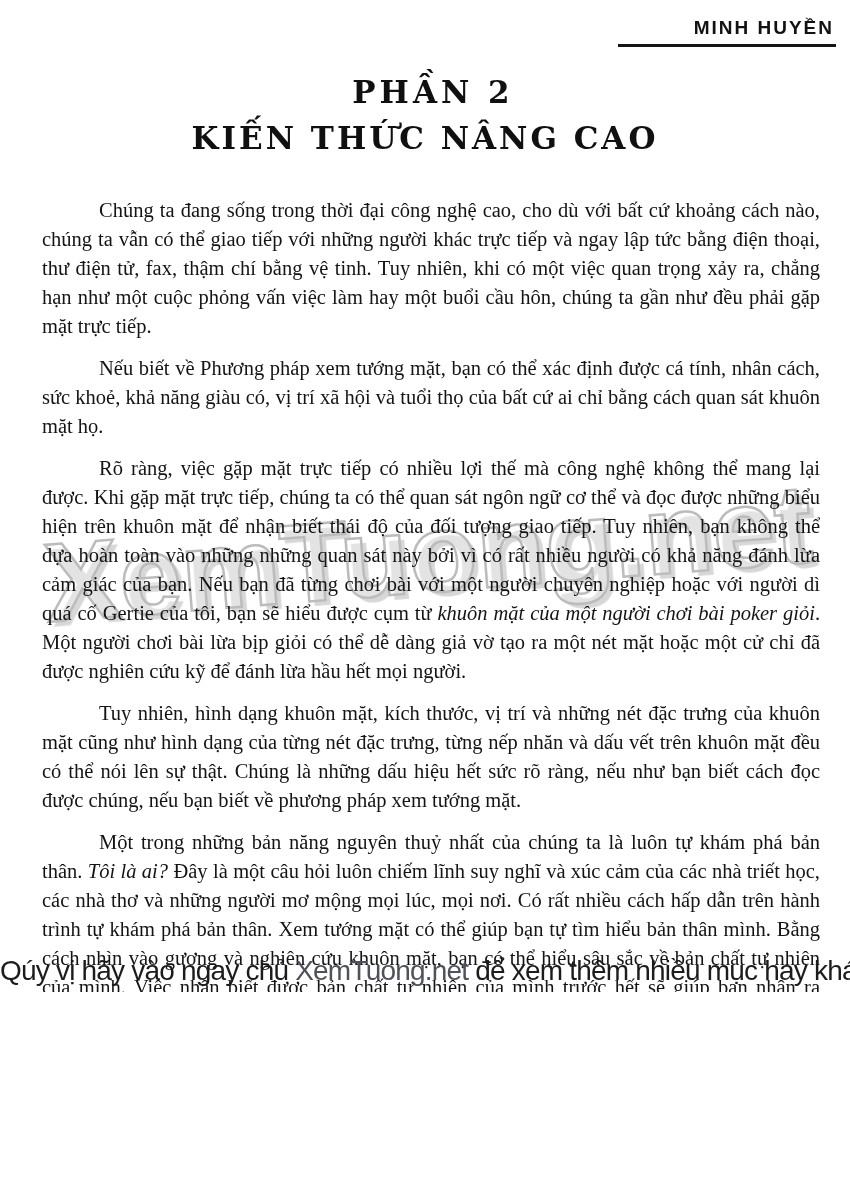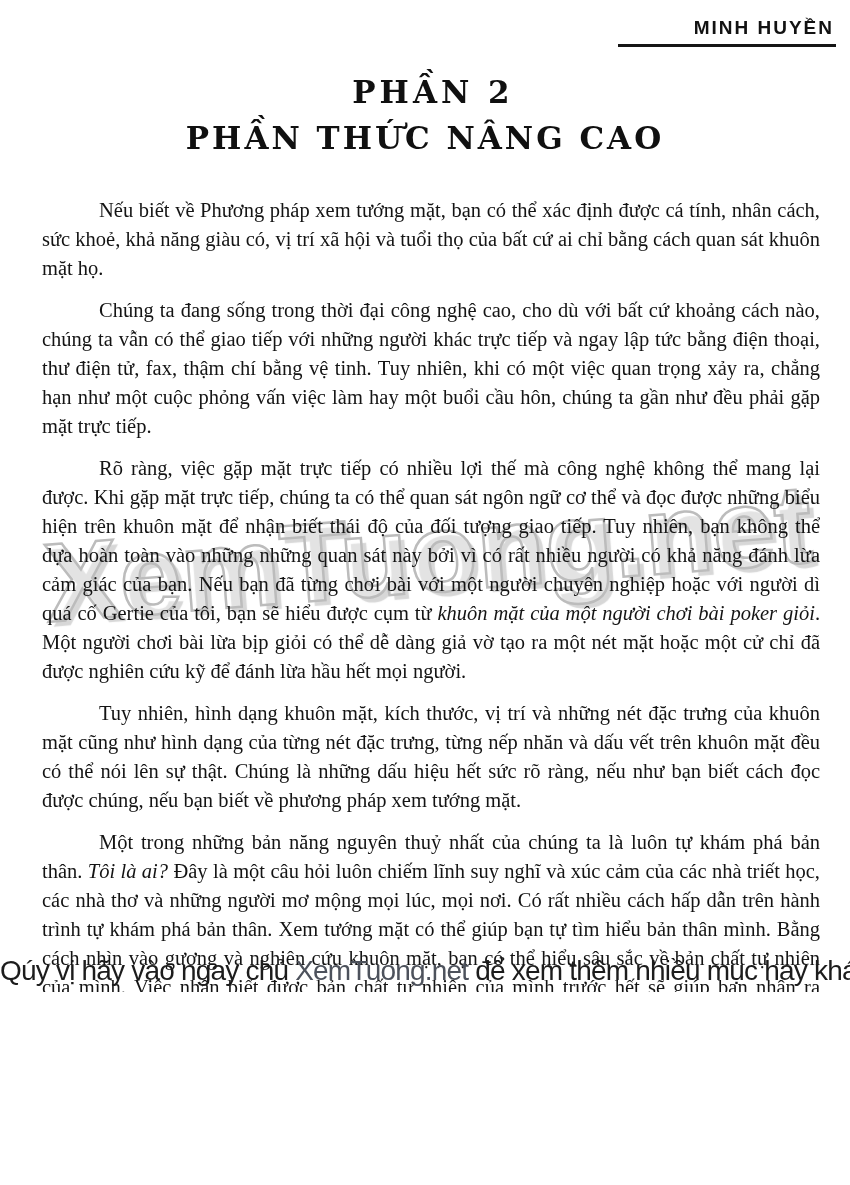--- a/index.html
+++ b/index.html
@@ -61,27 +61,27 @@
 </style>
 </head>
 <body>
 
 <div class="page" style="background: rgb(255, 255, 255);">
 
   <span class="running-head">MINH HUYỀN</span>
   <div class="header-rule" style="background: rgb(21, 21, 21);"></div>
 
   <h1 class="part-title">PHẦN 2</h1>
-  <h2 class="part-subtitle">PHẦN THỨC NÂNG CAO</h2>
+  <h2 class="part-subtitle">KIẾN THỨC NÂNG CAO</h2>
 
   <div class="watermark" style="-webkit-text-stroke: 2.5px rgb(188, 188, 188);">XemTuong.net</div>
 
   <main class="body-text">
+      <p><span>Chúng ta đang sống trong thời đại công nghệ cao, cho dù với bất cứ khoảng cách nào, chúng ta vẫn có thể giao tiếp với những người khác trực tiếp và ngay lập tức bằng điện thoại, thư điện tử, fax, thậm chí bằng vệ tinh. Tuy nhiên, khi có một việc quan trọng xảy ra, chẳng hạn như một cuộc phỏng vấn việc làm hay một buổi cầu hôn, chúng ta gần như đều phải gặp mặt trực tiếp.</span></p>
       <p><span>Nếu biết về Phương pháp xem tướng mặt, bạn có thể xác định được cá tính, nhân cách, sức khoẻ, khả năng giàu có, vị trí xã hội và tuổi thọ của bất cứ ai chỉ bằng cách quan sát khuôn mặt họ.</span></p>
-      <p><span>Chúng ta đang sống trong thời đại công nghệ cao, cho dù với bất cứ khoảng cách nào, chúng ta vẫn có thể giao tiếp với những người khác trực tiếp và ngay lập tức bằng điện thoại, thư điện tử, fax, thậm chí bằng vệ tinh. Tuy nhiên, khi có một việc quan trọng xảy ra, chẳng hạn như một cuộc phỏng vấn việc làm hay một buổi cầu hôn, chúng ta gần như đều phải gặp mặt trực tiếp.</span></p>
       <p><span>Rõ ràng, việc gặp mặt trực tiếp có nhiều lợi thế mà công nghệ không thể mang lại được. Khi gặp mặt trực tiếp, chúng ta có thể quan sát ngôn ngữ cơ thể và đọc được những biểu hiện trên khuôn mặt để nhận biết thái độ của đối tượng giao tiếp. Tuy nhiên, bạn không thể dựa hoàn toàn vào những những quan sát này bởi vì có rất nhiều người có khả năng đánh lừa cảm giác của bạn. Nếu bạn đã từng chơi bài với một người chuyên nghiệp hoặc với người dì quá cố Gertie của tôi, bạn sẽ hiểu được cụm từ </span><em>khuôn mặt của một người chơi bài poker giỏi</em><span>. Một người chơi bài lừa bịp giỏi có thể dễ dàng giả vờ tạo ra một nét mặt hoặc một cử chỉ đã được nghiên cứu kỹ để đánh lừa hầu hết mọi người.</span></p>
       <p><span>Tuy nhiên, hình dạng khuôn mặt, kích thước, vị trí và những nét đặc trưng của khuôn mặt cũng như hình dạng của từng nét đặc trưng, từng nếp nhăn và dấu vết trên khuôn mặt đều có thể nói lên sự thật. Chúng là những dấu hiệu hết sức rõ ràng, nếu như bạn biết cách đọc được chúng, nếu bạn biết về phương pháp xem tướng mặt.</span></p>
       <p><span>Một trong những bản năng nguyên thuỷ nhất của chúng ta là luôn tự khám phá bản thân. </span><em>Tôi là ai?</em><span> Đây là một câu hỏi luôn chiếm lĩnh suy nghĩ và xúc cảm của các nhà triết học, các nhà thơ và những người mơ mộng mọi lúc, mọi nơi. Có rất nhiều cách hấp dẫn trên hành trình tự khám phá bản thân. Xem tướng mặt có thể giúp bạn tự tìm hiểu bản thân mình. Bằng cách nhìn vào gương và nghiên cứu khuôn mặt, bạn có thể hiểu sâu sắc về bản chất tự nhiên của mình. Việc nhận biết được bản chất tự nhiên của mình trước hết sẽ giúp bạn nhận ra những khả năng và</span></p>
     </main>
 
   <div class="footer">
     <span>Qúy vị hãy vào ngay chủ </span><span style="color: rgb(77, 82, 92);">XemTuong.net</span><span> để xem thêm nhiều mục hay khác</span>
   </div>
 
 </div>

